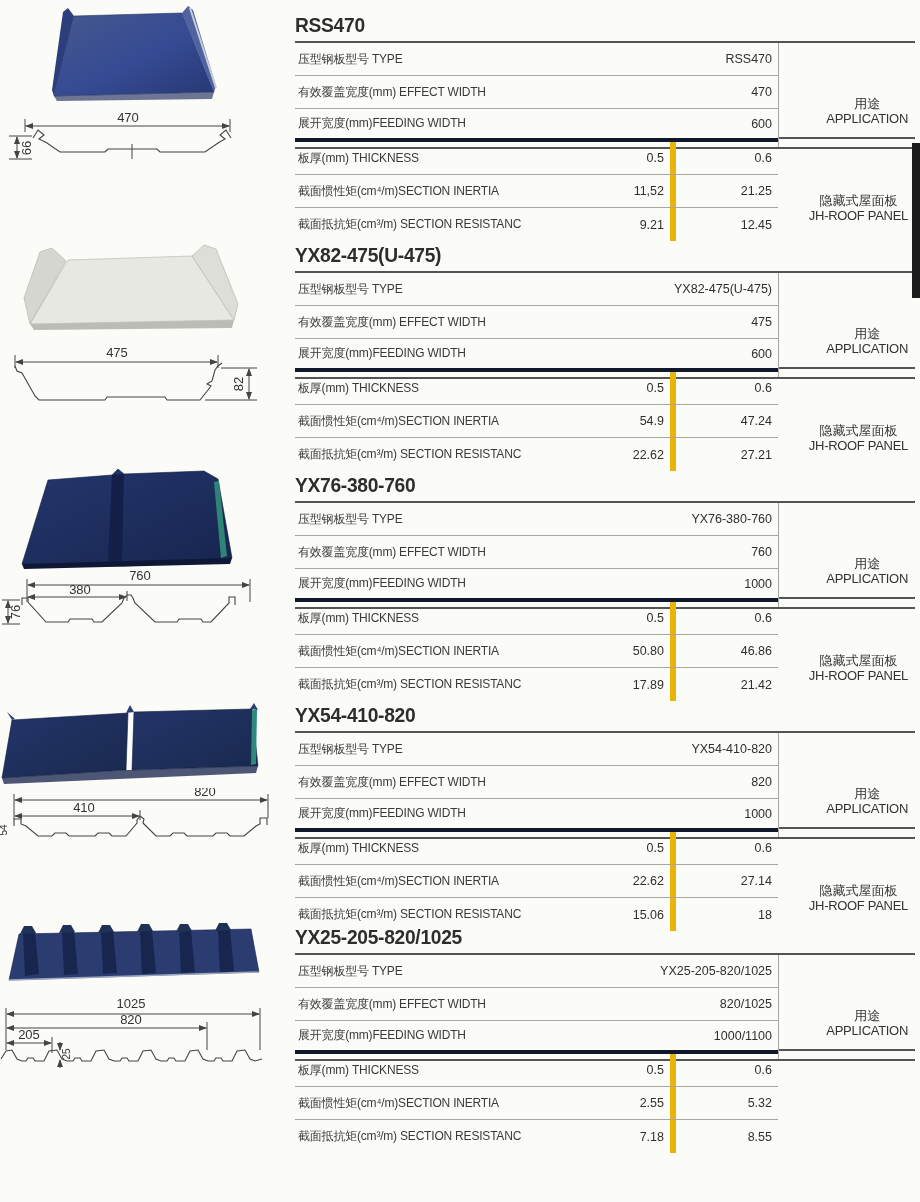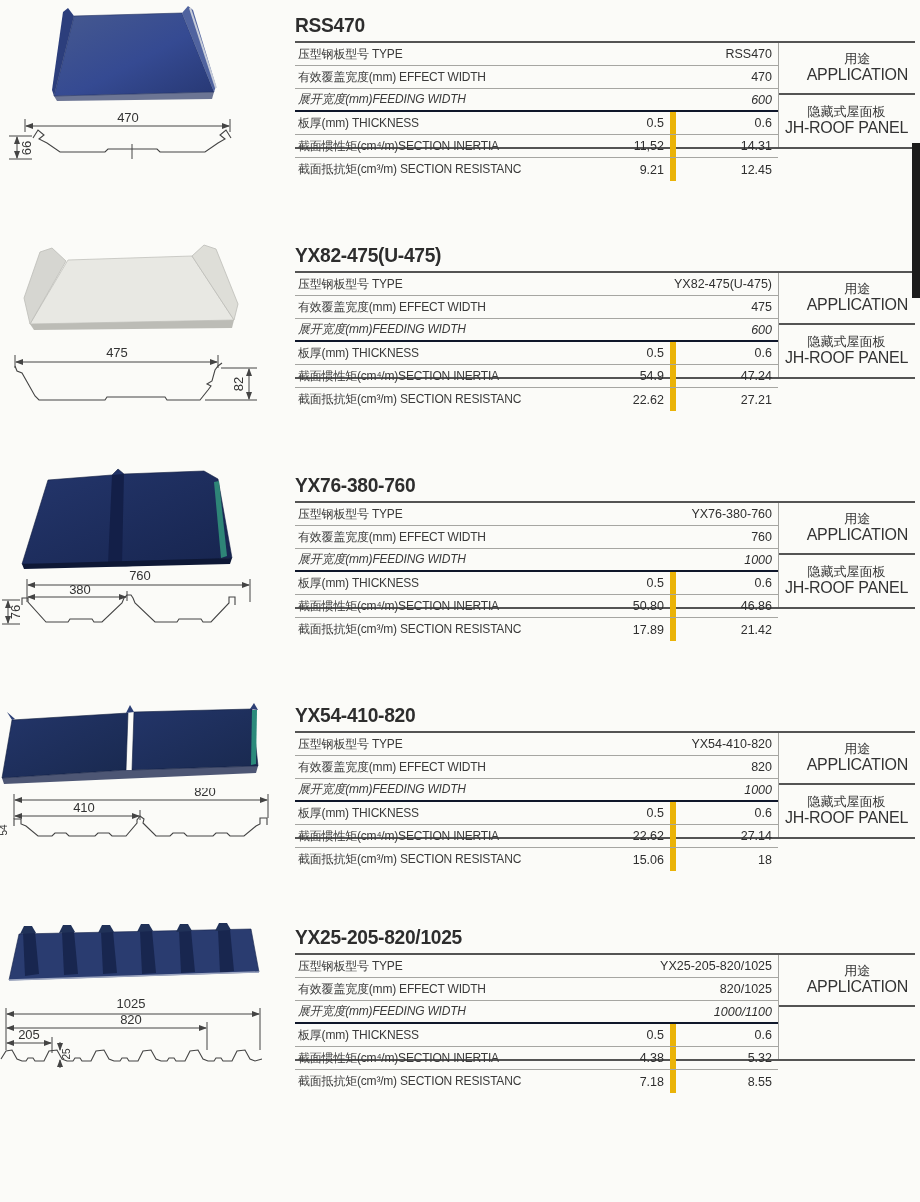--- a/index.html
+++ b/index.html
@@ -16,25 +16,25 @@
     transform:scaleX(.96);transform-origin:left;
     white-space:nowrap;
   }
   .tbl{
     position:absolute;left:295px;top:41px;width:620px;height:104px;
     border-top:2px solid #545454;border-bottom:2px solid #545454;
     box-sizing:content-box;
   }
   .rows{position:absolute;left:0;top:0;width:483px;height:104px;}
   .row{
-    box-sizing:border-box;height:23px;display:flex;align-items:center;
+    box-sizing:border-box;height:33px;display:flex;align-items:center;
     border-bottom:1px solid #a6a6a2;
     justify-content:center;
   }
-  .row.thick{border-bottom:2px solid #0f172a;font-style:italic;}
+  .row.thick{border-bottom:4px solid #0f172a;}
   .row.last{border-bottom:none;}
   .cl{
     flex:1;display:flex;justify-content:space-between;align-items:center;
     padding:0 6px 0 3px;box-sizing:border-box;height:100%;
   }
   .row.split .cl{flex:none;width:375px;}
   .cr{
     box-sizing:border-box;width:108px;height:100%;
     border-left:6px solid #eab308;
     display:flex;align-items:center;justify-content:flex-end;
@@ -42,25 +42,26 @@
   }
   .lbl{font-size:12px;color:#3a3a3a;white-space:nowrap;letter-spacing:-0.2px;}
   .val{font-size:12.5px;color:#2f2f2f;white-space:nowrap;}
   .app{
     position:absolute;left:483px;top:0;width:137px;height:104px;
     border-left:1px solid #a6a6a2;box-sizing:border-box;
   }
   .app-half{
     box-sizing:border-box;height:52px;display:flex;align-items:center;justify-content:flex-end;
     padding-right:7px;
+    margin-top:44px;
   }
   .app-half.first{border-bottom:2px solid #545454;}
   .app-inner{text-align:center;line-height:1.12;}
   .app-cn{display:block;font-size:13px;color:#333;}
-  .app-en{display:block;font-size:16px;color:#333;letter-spacing:-0.3px;white-space:nowrap;}
+  .app-en{display:block;font-size:13px;color:#333;letter-spacing:-0.3px;white-space:nowrap;}
   .photo,.diagram{position:absolute;}
   .dimtxt{font-size:13px;fill:#333;font-family:"Liberation Sans","DejaVu Sans",sans-serif;}
   .dimtxt.sm{font-size:10px;}
   .edge-tab{position:absolute;left:912px;top:143px;width:8px;height:155px;background:#1c1c1c;}
 </style>
 </head>
 <body>
 
 <div class="sec" style="top:0;height:230px">
 
@@ -127,21 +128,21 @@
         <div class="cr">
             <span class="val">0.6</span>
           </div>
       </div>
       <div class="row split">
         <div class="cl">
             <span class="lbl">截面惯性矩(cm⁴/m)SECTION INERTIA</span>
             <span class="val">11,52</span>
           </div>
         <div class="cr">
-            <span class="val">14.31</span>
+            <span class="val">21.25</span>
           </div>
       </div>
       <div class="row split last">
         <div class="cl">
             <span class="lbl">截面抵抗矩(cm³/m) SECTION RESISTANC</span>
             <span class="val">9.21</span>
           </div>
         <div class="cr">
             <span class="val">12.45</span>
           </div>
@@ -533,21 +534,21 @@
             <span class="lbl">板厚(mm) THICKNESS</span>
             <span class="val">0.5</span>
           </div>
         <div class="cr">
             <span class="val">0.6</span>
           </div>
       </div>
       <div class="row split">
         <div class="cl">
             <span class="lbl">截面惯性矩(cm⁴/m)SECTION INERTIA</span>
-            <span class="val">4.38</span>
+            <span class="val">2.55</span>
           </div>
         <div class="cr">
             <span class="val">5.32</span>
           </div>
       </div>
       <div class="row split last">
         <div class="cl">
             <span class="lbl">截面抵抗矩(cm³/m) SECTION RESISTANC</span>
             <span class="val">7.18</span>
           </div>

